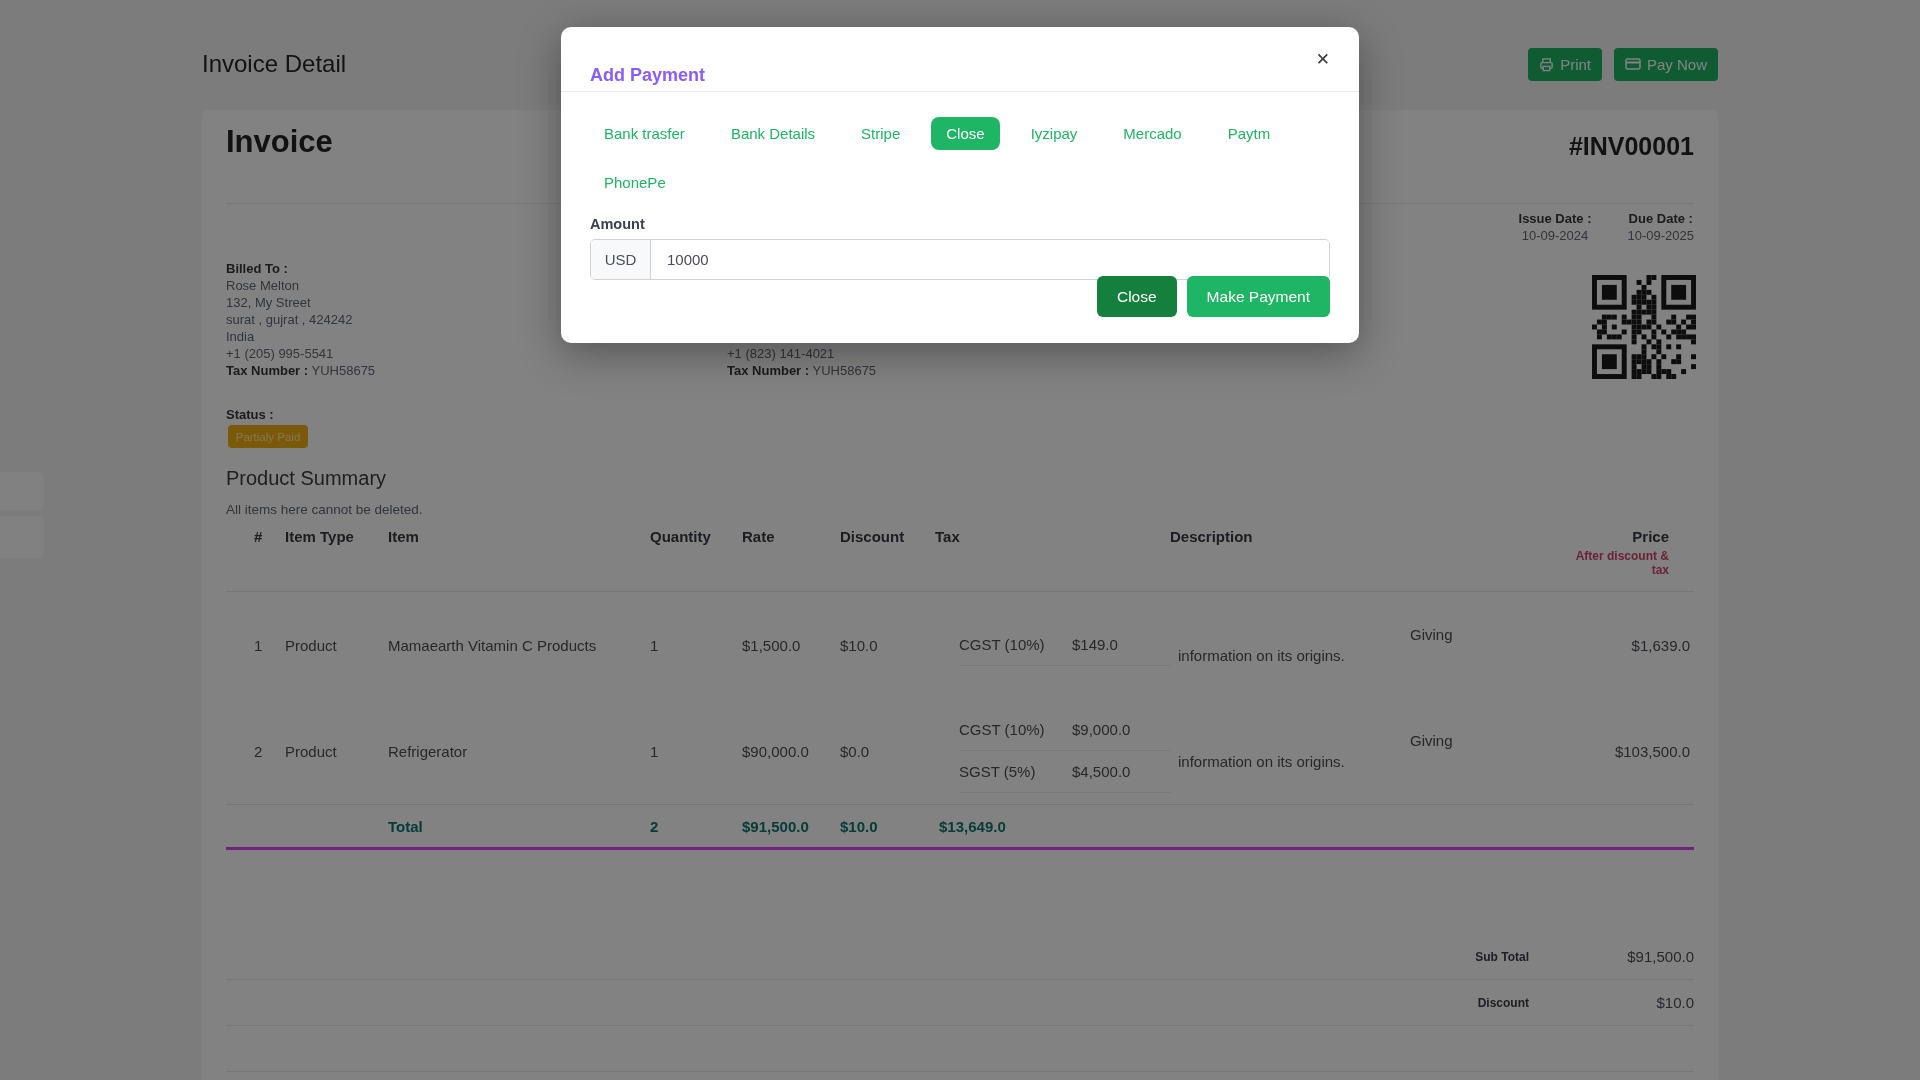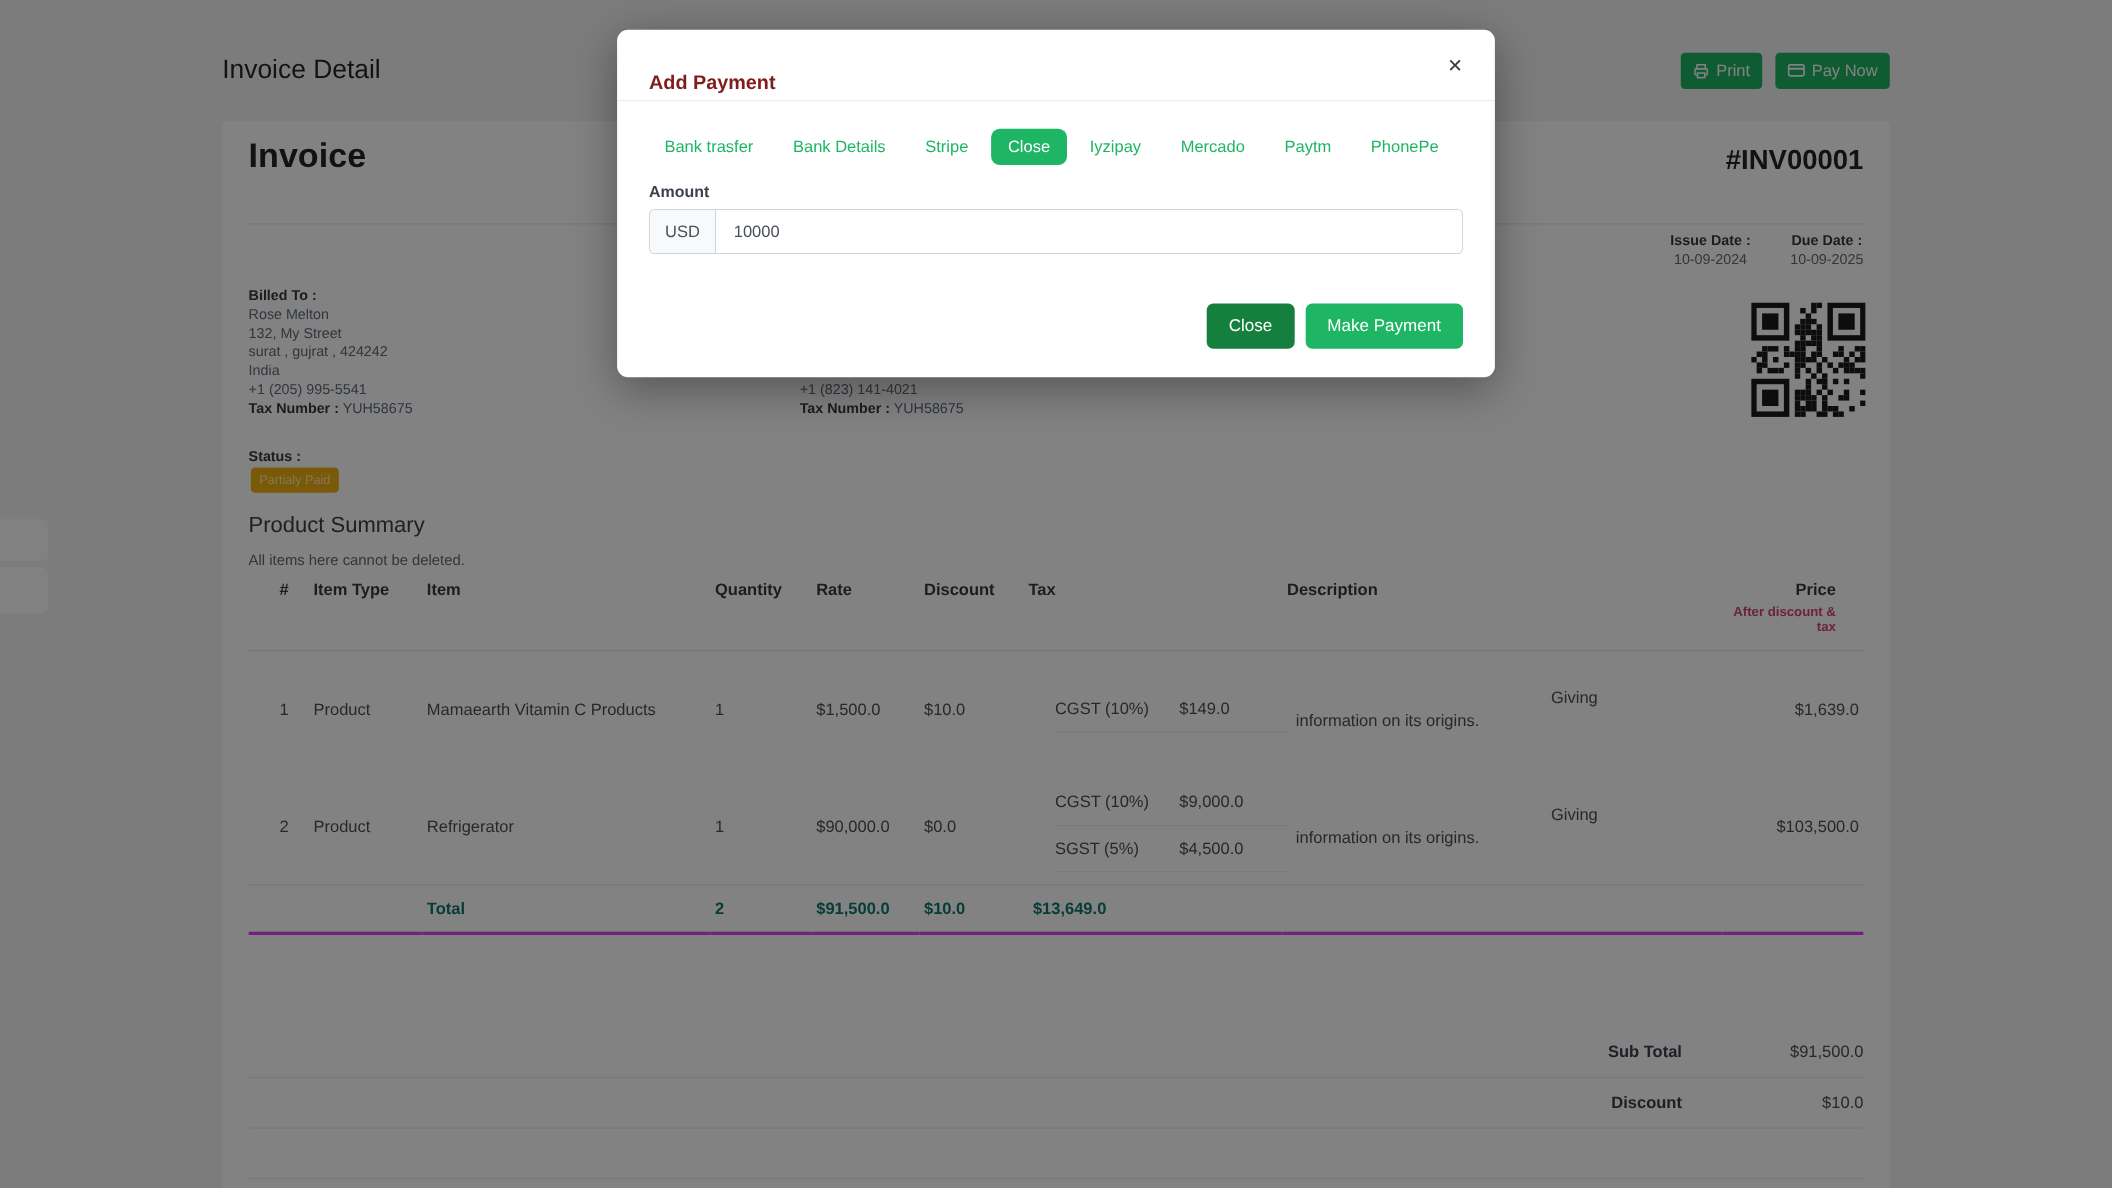--- a/index.html
+++ b/index.html
@@ -63,34 +63,34 @@
   .tax-name { width:113px; }
   .desc { width:300px; text-indent:232px; line-height:21px; margin-left:8px; }
   td.c-price, th.c-price { text-align:right; }
   td.c-price { padding-right:25px; }
 
   tr.total-row td { font-weight:700; color:#0f766e; border-top:1px solid #e3e6e9; border-bottom:3px solid #d946ef;
                     height:44px; }
 
   .sums { position:absolute; left:24px; top:824px; right:24px; }
   .sum-row { display:flex; justify-content:flex-end; align-items:center; height:46px; border-bottom:1px solid #e7e9ec; }
-  .sum-label { font-size:15px; font-weight:700; color:#39424b; text-align:right; }
+  .sum-label { font-size:12px; font-weight:700; color:#39424b; text-align:right; }
   .sum-value { width:165px; font-size:15px; color:#4a5158; text-align:right; }
 
   
   .backdrop { position:absolute; inset:0; background:rgba(0,0,0,0.49); z-index:20; }
 
   .modal { position:absolute; left:561px; top:27px; width:798px; height:316px; background:#fff;
            border-radius:10px; z-index:30; box-shadow:0 10px 40px rgba(0,0,0,0.35); }
   .modal-header { height:65px; border-bottom:1px solid #ededed; display:flex; align-items:center;
                   justify-content:space-between; padding:0 29px; }
-  .modal-title { font-size:18px; font-weight:600; color:#7f1d1d;margin-top:33px; }
+  .modal-title { font-size:18px; font-weight:600; color:#8b5cf6;margin-top:33px; }
   .modal-close { font-size:17px; color:#3c3c3c; background:none; border:none; cursor:pointer; line-height:1;
                  font-family:inherit; }
-  .tabs { display:flex; gap:6px; padding:25px 28px 0 28px; flex-wrap:wrap;align-items:flex-end; }
+  .tabs { display:flex; gap:16px; padding:25px 28px 0 28px; flex-wrap:wrap;align-items:flex-end; }
   .tab { font-size:15px; color:#1eb564; padding:8px 15px; border-radius:8px; cursor:pointer; background:none;
          border:none; font-family:inherit; }
   .tab.active { background:#1eb564; color:#fff; }
   .amount-label { margin:17px 29px 0 29px; font-size:14.5px; font-weight:600; color:#3a4150; }
   .input-group { margin:7px 29px 0 29px; display:flex; height:41px; border:1px solid #ced4da; border-radius:5px;
                  overflow:hidden; }
   .currency { width:60px; background:#f8f9fa; border-right:1px solid #ced4da; display:flex; align-items:center;
               justify-content:center; font-size:15px; color:#495057; }
   .amount-input { flex:1; border:none; outline:none; padding:0 16px; font-size:15px; color:#495057;
                   font-family:inherit; }

